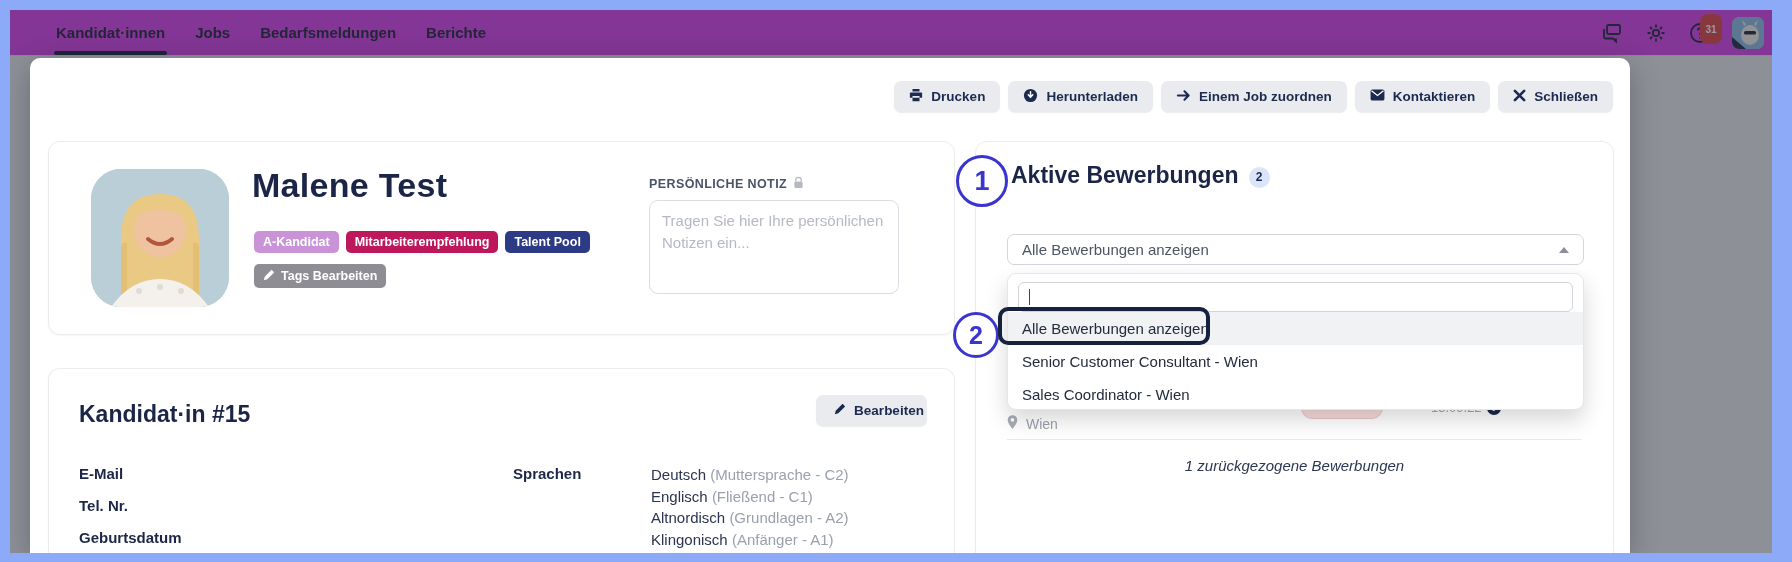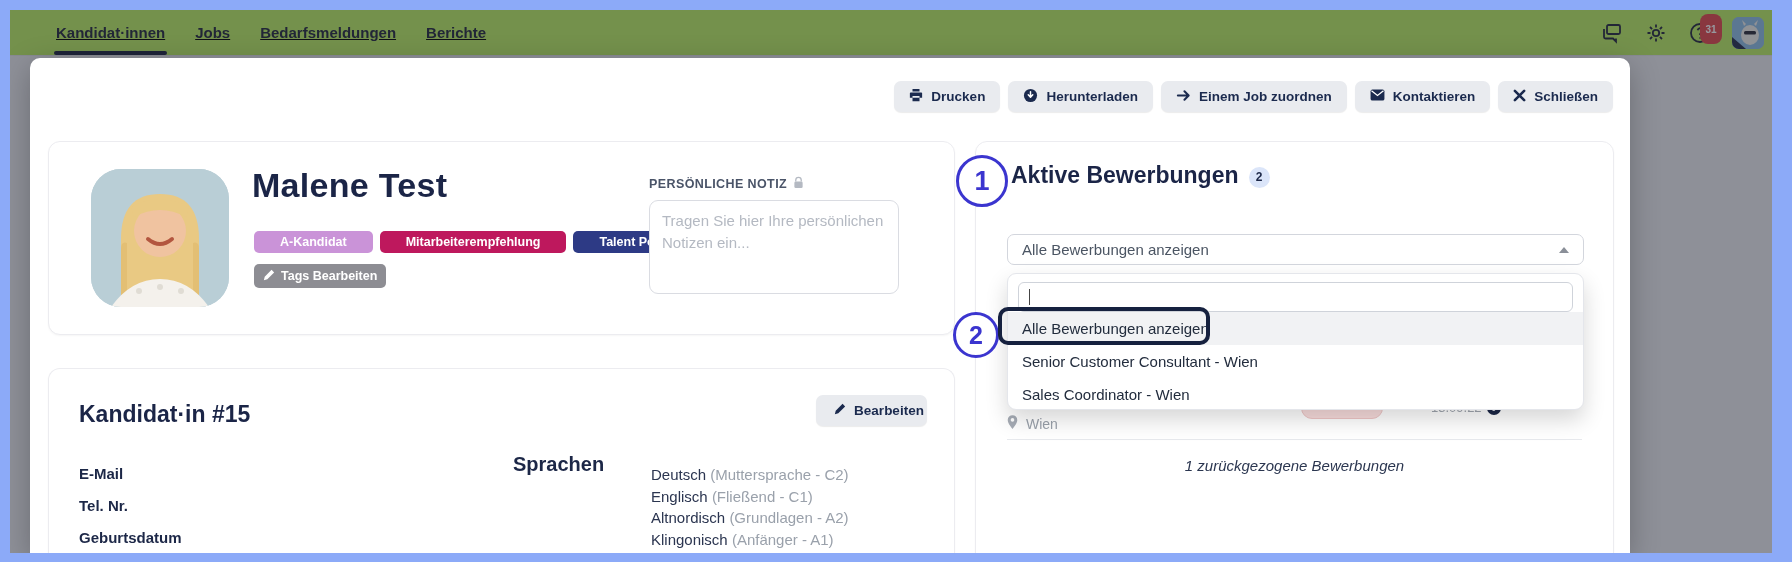--- a/index.html
+++ b/index.html
@@ -5,22 +5,22 @@
   * { margin:0; padding:0; box-sizing:border-box; }
   html,body { width:1792px; height:562px; }
   body { font-family:"Liberation Sans","DejaVu Sans",sans-serif; }
 
   .frame { position:relative; width:1792px; height:562px; background:#8caaf8; }
   .screen { position:absolute; left:10px; top:10px; right:20px; bottom:9px;
             background:#eef0f3; overflow:hidden; }
 
   
   .navbar { position:absolute; left:0; top:0; right:0; height:46px;
-            background:#bef264; border-bottom:1px solid #e2e4e8;
-            display:flex; align-items:center; z-index:1;text-decoration:underline; }
+            background:#d946ef; border-bottom:1px solid #e2e4e8;
+            display:flex; align-items:center; z-index:1; }
   .nav-tabs { display:flex; align-items:center; height:100%; margin-left:46px; gap:30px; }
   .nav-tab { position:relative; height:100%; display:flex; align-items:center;
              font-size:15px; font-weight:600; color:#23293e; cursor:pointer; }
   .nav-tab.active { font-weight:700; }
   .nav-tab.active::after { content:""; position:absolute; left:-2px; right:-2px; bottom:0;
              height:4px; background:#1c2340; border-radius:2px; }
   .nav-icons { position:absolute; right:8px; top:0; height:46px; display:flex;
                align-items:center; gap:20px; }
   .nav-icon { width:24px; height:24px; position:relative; cursor:pointer; }
   .nav-icon svg { display:block; }
@@ -51,21 +51,21 @@
   .profile-card { left:18px; top:83px;  width:907px; height:194px; }
   .details-card { left:18px; top:310px; width:907px; height:240px; border-bottom:none; border-radius:12px 12px 0 0; }
   .apps-card    { left:945px; top:83px; width:639px; height:483px; }
 
   
   .avatar-photo { position:absolute; left:42px; top:27px; width:138px; height:138px;
                   border-radius:30px; overflow:hidden; background:#b9ced6; }
   .candidate-name { position:absolute; left:203px; top:24px; font-size:34px;
                     font-weight:800; color:#1b2547; letter-spacing:.3px; }
   .tags-row { position:absolute; left:205px; top:89px; display:flex; gap:7px; }
-  .tag { height:22px; display:flex; align-items:center; padding:0 26px; border-radius:5px;
+  .tag { height:22px; display:flex; align-items:center; padding:0 9px; border-radius:5px;
          color:#fff; font-size:12.5px; font-weight:700; cursor:pointer; }
   .tags-edit { position:absolute; left:205px; top:122px; height:24px; display:flex;
                align-items:center; gap:6px; padding:0 9px; background:#8d8d93;
                border:none; border-radius:5px; color:#fff; font-family:inherit;
                font-size:12.5px; font-weight:700; cursor:pointer; }
   .note-label { position:absolute; left:600px; top:34px; display:flex; align-items:center;
                 gap:6px; font-size:12.5px; font-weight:700; letter-spacing:.4px;
                 color:#4a5468; }
   .note-area { position:absolute; left:600px; top:58px; width:250px; height:94px;
                border:1px solid #dadce2; border-radius:9px; padding:9px 12px; resize:none;
@@ -74,21 +74,21 @@
 
   
   .details-title { position:absolute; left:30px; top:32px; font-size:23px;
                    font-weight:800; color:#1b2547; }
   .edit-btn { position:absolute; left:767px; top:26px; width:111px; height:31px;
               display:flex; align-items:center; justify-content:center; gap:8px;
               background:#e9ebef; border:none; border-radius:7px; cursor:pointer;
               font-family:inherit; font-size:13.5px; font-weight:700; color:#1b2a4e;
               box-shadow:0 1px 1px rgba(0,0,0,.08);padding-left:15px; }
   .field-label { position:absolute; left:30px; font-size:15px; font-weight:700; color:#1c2747; }
-  .langs-label { position:absolute; left:464px; top:84px; font-size:20px; font-weight:700; color:#1c2747; }
+  .langs-label { position:absolute; left:464px; top:96px; font-size:15px; font-weight:700; color:#1c2747; }
   .langs { position:absolute; left:602px; top:95px; font-size:15px; line-height:21.7px; }
   .lang-name { color:#2b3550; font-weight:500; }
   .lang-level { color:#9aa1ab;text-align:right; }
 
   
   .apps-head { position:absolute; left:35px; top:20px; display:flex; align-items:center; gap:10px; }
   .apps-title { font-size:23px; font-weight:800; color:#1b2547; }
   .count-badge { width:21px; height:21px; border-radius:50%; background:#dbe5f9;
                  color:#1c2747; font-size:12px; font-weight:700; display:flex;
                  align-items:center; justify-content:center; margin-top:3px; }

